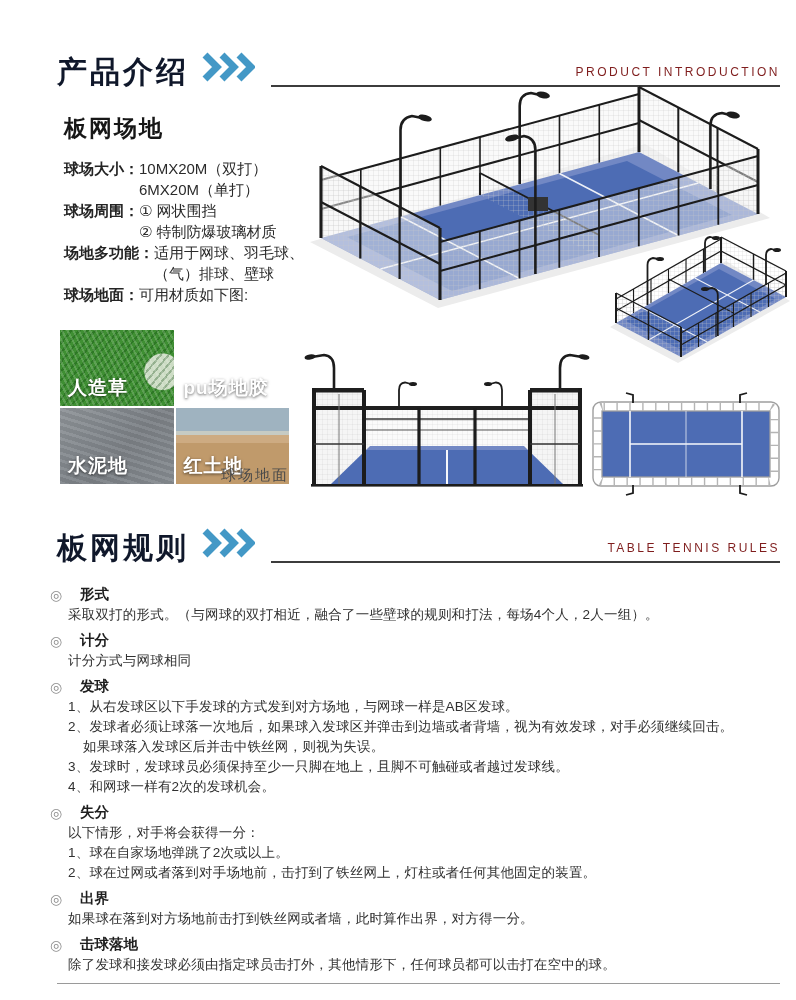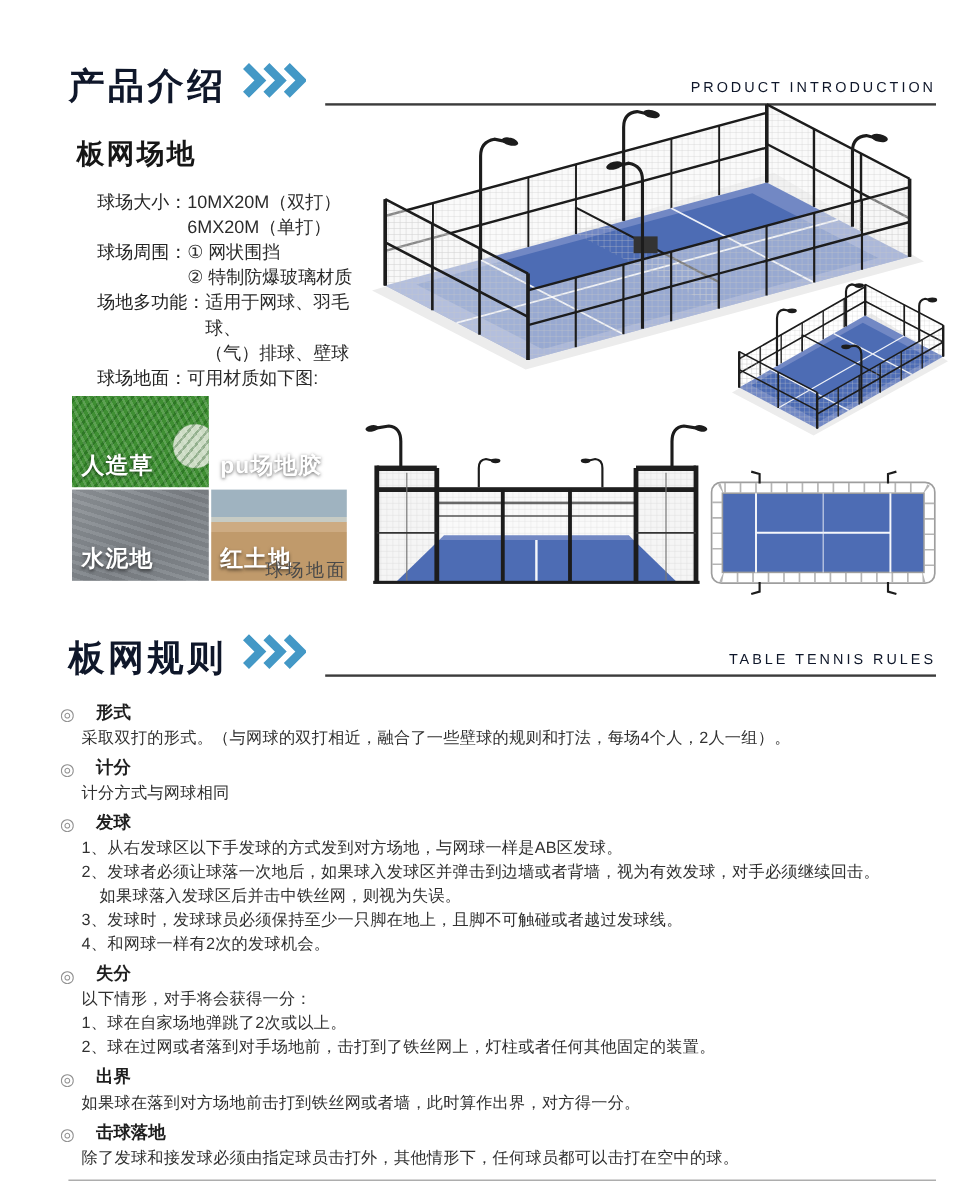--- a/index.html
+++ b/index.html
@@ -5,28 +5,28 @@
   html,body{margin:0;padding:0;}
   body{width:796px;height:1000px;background:#fdfdfd;overflow:hidden;
        font-family:"Liberation Sans","DejaVu Sans",sans-serif;color:#222;}
   .page{position:relative;width:796px;height:1000px;background:#fff;overflow:hidden;}
 
   
   .hdr{position:absolute;left:57px;right:16px;display:flex;align-items:flex-end;}
   .hdr-title{font-size:30px;font-weight:bold;color:#0f172a;letter-spacing:3px;line-height:1;}
   .hdr-arrows{margin:0 0 1px 12px;flex:none;}
   .hdr-right{flex:1;display:flex;flex-direction:column;align-items:flex-end;margin-left:16px;}
-  .hdr-en{font-size:12px;letter-spacing:2.5px;color:#0f172a;margin-bottom:6px;}
+  .hdr-en{font-size:12px;letter-spacing:2.5px;color:#7f1d1d;margin-bottom:6px;}
   .hdr-line{width:100%;height:2px;background:#3c3c3c;}
 
   
   .court-heading{position:absolute;left:64px;top:113px;font-size:23px;font-weight:bold;color:#161616;letter-spacing:2px;}
   .specs{position:absolute;left:64px;top:158px;width:250px;font-size:15px;line-height:21px;color:#242424;}
   .spec-row{display:flex;}
-  .spec-label{font-weight:normal;white-space:nowrap;flex:none;margin-left:17px;}
+  .spec-label{font-weight:bold;white-space:nowrap;flex:none;}
   .spec-lines{color:#2b2b2b;}
 
   
   .mat-grid{position:absolute;left:60px;top:330px;width:229px;height:154px;
             display:grid;grid-template-columns:1fr 1fr;grid-template-rows:1fr 1fr;gap:2px;background:#fff;}
   .mat-cell{position:relative;overflow:hidden;}
   .mat-label{position:absolute;left:8px;bottom:5px;font-size:19px;font-weight:bold;color:#fff;
              text-shadow:0 1px 3px rgba(0,0,0,.6);letter-spacing:1px;}
   .mat-grass{background-color:#3f8f33;
     background-image:

